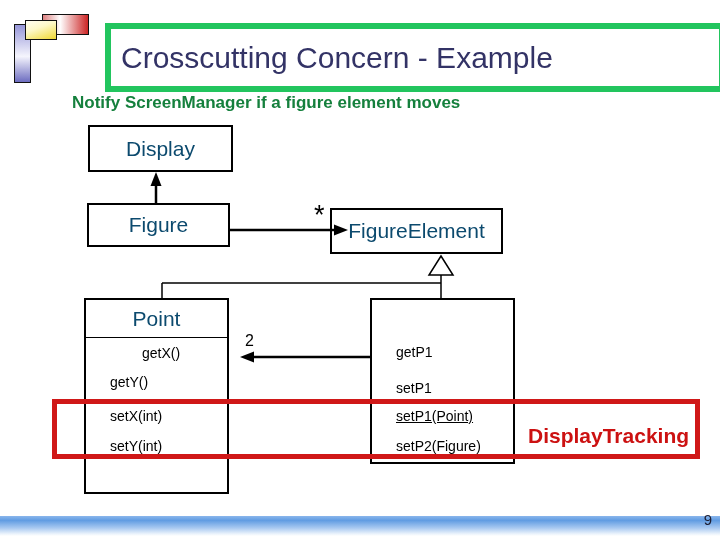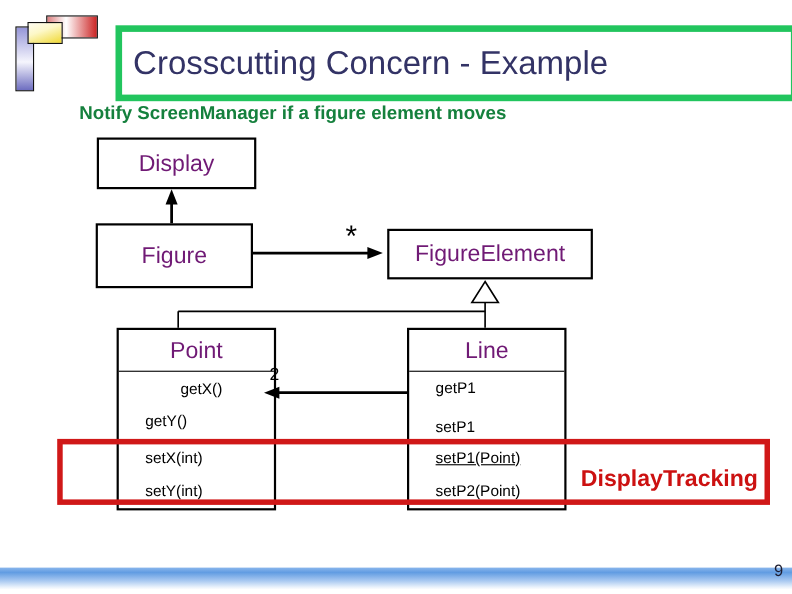--- a/index.html
+++ b/index.html
@@ -42,27 +42,27 @@
     position: absolute; left: 72px; top: 93px;
     color: #15803d; font-size: 17px; font-weight: bold;
     white-space: nowrap;
   }
   
   .uml-box {
     position: absolute; border: 2px solid #000000; background: #ffffff;
     box-sizing: border-box;
   }
   .uml-title {
-    width: 100%; text-align: center; font-size: 21px; color: #701a75;
+    width: 100%; text-align: center; font-size: 21px; color: #0c4a6e;
   }
   .simple-box { display: flex; align-items: center; justify-content: center; }
   #box-display { left: 88px;  top: 125px; width: 145px; height: 47px; }
-  #box-figure  { left: 87px;  top: 203px; width: 143px; height: 59px; }
-  #box-figure-element { left: 352px; top: 208px; width: 187px; height: 46px; }
-  #box-point { left: 106px;  top: 298px; width: 145px; height: 166px; }
+  #box-figure  { left: 87px;  top: 203px; width: 143px; height: 44px; }
+  #box-figure-element { left: 330px; top: 208px; width: 173px; height: 46px; }
+  #box-point { left: 84px;  top: 298px; width: 145px; height: 196px; }
   #box-line  { left: 370px; top: 298px; width: 145px; height: 166px; }
   .class-header {
     height: 37px; border-bottom: 1.5px solid #000000;
     display: flex; align-items: center; justify-content: center;
   }
   .method-row {
     position: absolute; left: 24px; font-size: 14px; color: #000000;
     white-space: nowrap;
   }
   #box-point .m0 { top: 45px; margin-left: 32px; }
@@ -159,27 +159,24 @@
     <div class="class-header">
       <span class="uml-title">Point</span>
     </div>
     <div class="method-row m0">getX()</div>
     <div class="method-row m1">getY()</div>
     <div class="method-row m2">setX(int)</div>
     <div class="method-row m3">setY(int)</div>
   </div>
 
   <div class="uml-box" id="box-line">
-    <div class="class-header">
-      <span class="uml-title">Line</span>
-    </div>
     <div class="method-row m0">getP1</div>
     <div class="method-row m1">setP1</div>
     <div class="method-row m2">setP1(Point)</div>
-    <div class="method-row m3">setP2(Point)</div>
+    <div class="method-row m3">setP2(Figure)</div>
   </div>
 
   <div id="mult-star">*</div>
   <div id="mult-two">2</div>
 
   <div id="highlight-rect"></div>
   <div id="highlight-label">DisplayTracking</div>
 
   <div id="footer-bar"></div>
   <div id="page-number">9</div>

